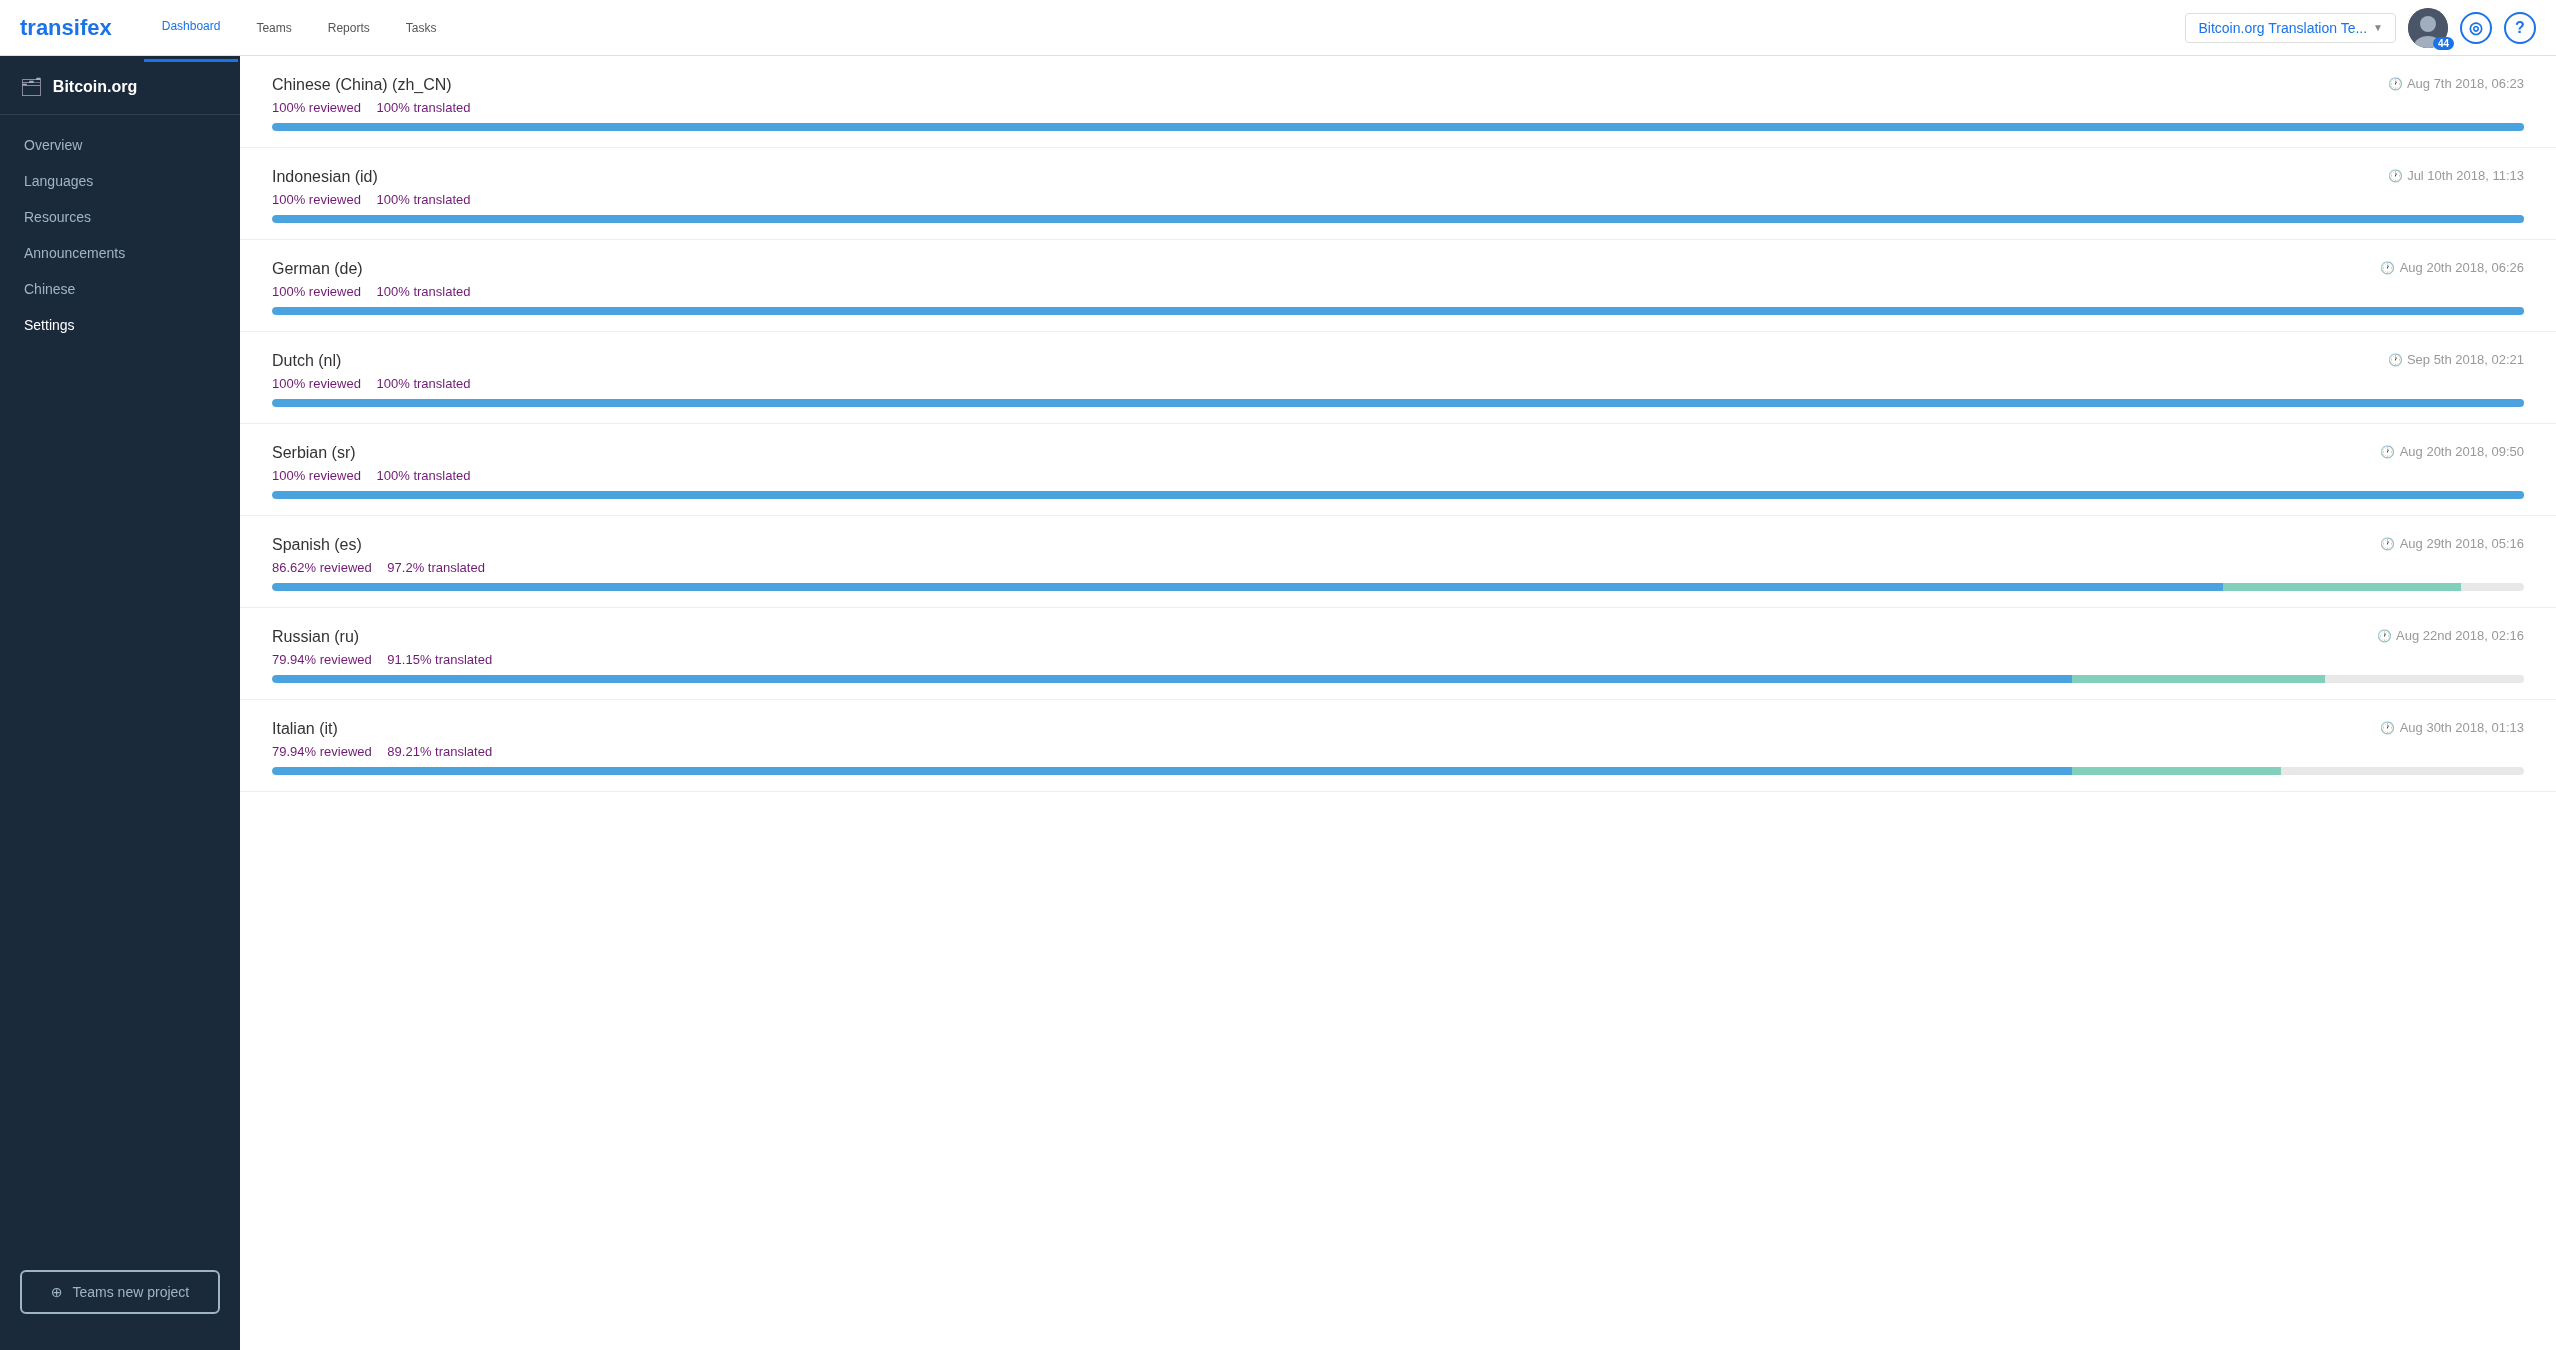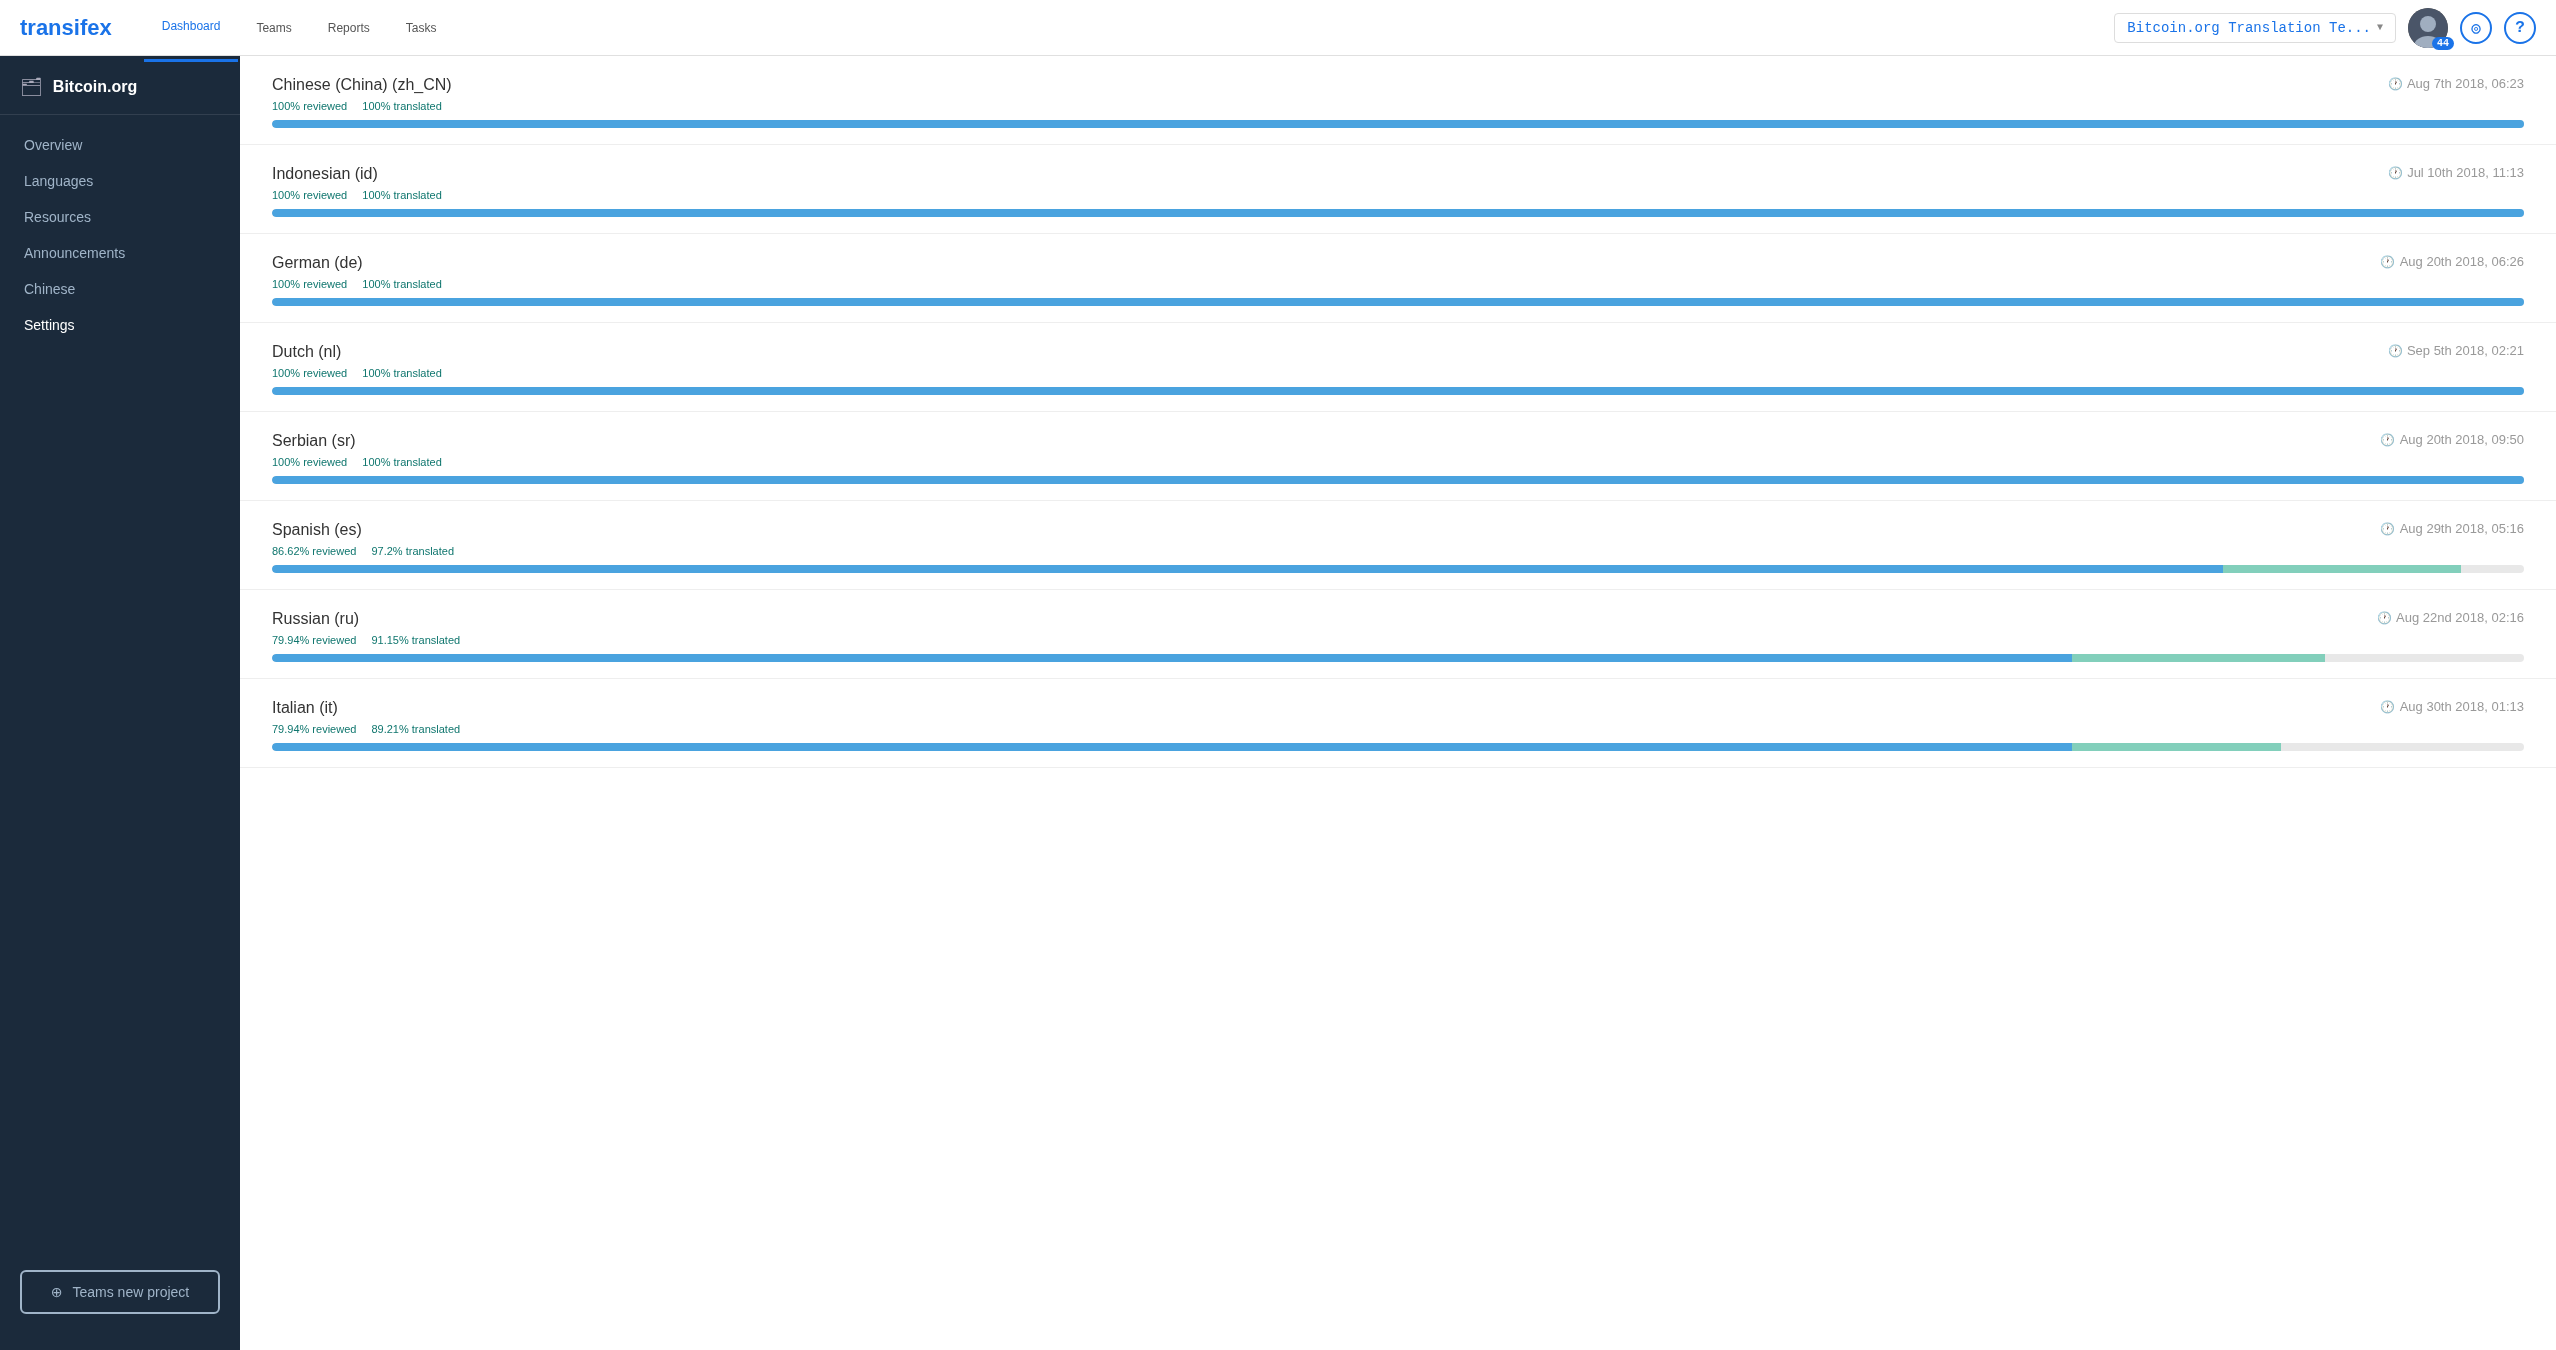--- a/index.html
+++ b/index.html
@@ -36,21 +36,20 @@
     .topnav-link.active {
       color: #1a73e8;
       border-bottom: 3px solid #1a73e8;
       font-weight: 500;
     }
     .topnav-right {
       display: flex;
       align-items: center;
       gap: 12px;
       margin-left: auto;
-      font-family: Liberation Mono, monospace;
     }
     .team-selector {
       display: flex;
       align-items: center;
       gap: 6px;
       background: #fff;
       border: 1px solid #ddd;
       border-radius: 4px;
       padding: 6px 12px;
       cursor: pointer;
@@ -182,22 +181,22 @@
       font-weight: 500;
     }
     .lang-timestamp {
       font-size: 13px;
       color: #999;
       display: flex;
       align-items: center;
       gap: 4px;
     }
     .lang-stats {
-      font-size: 11px;
-      color: #0f766e;
+      font-size: 13px;
+      color: #701a75;
       margin-bottom: 8px;
     }
     .lang-stats span { margin-right: 12px; }
     .progress-bar-container {
       height: 8px;
       background: #e8e8e8;
       border-radius: 4px;
       overflow: hidden;
       display: flex;
     }

